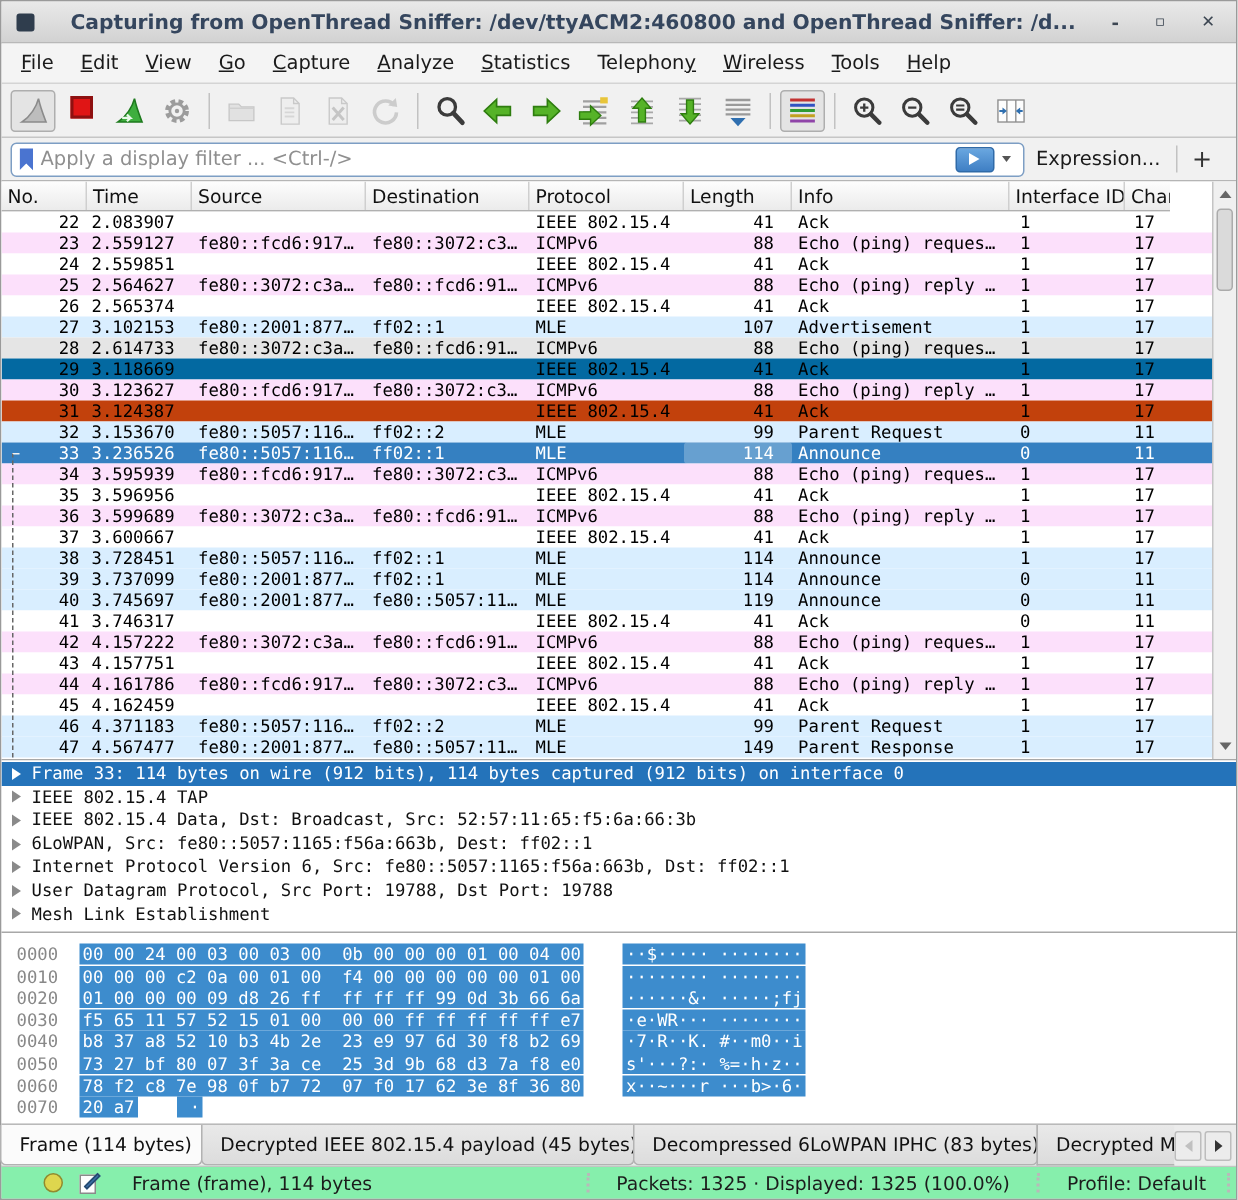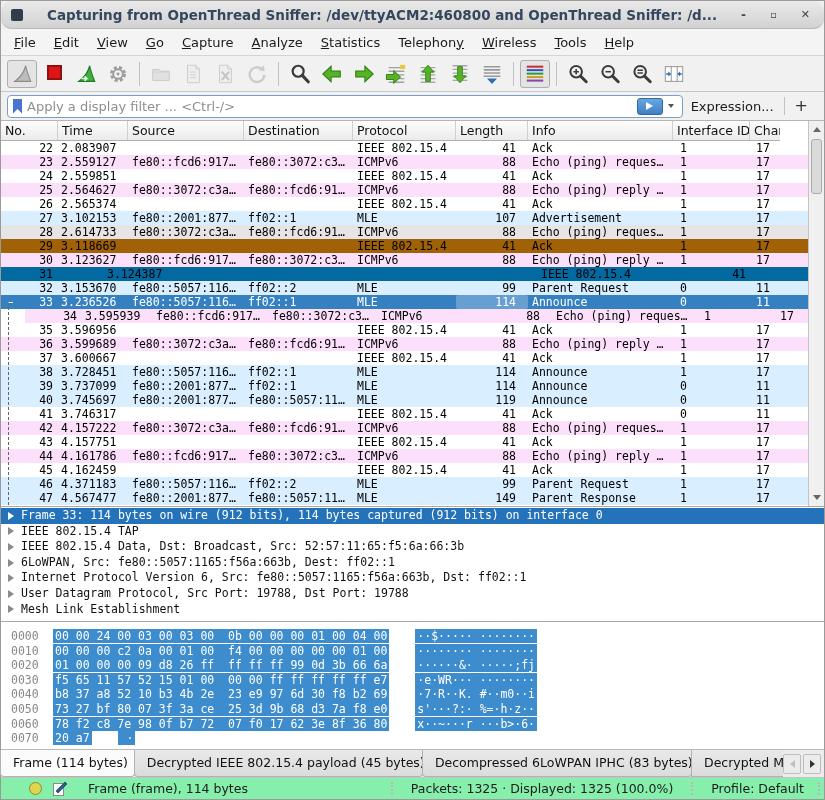--- a/index.html
+++ b/index.html
@@ -1,21 +1,21 @@
 <!DOCTYPE html>
 <html><head>
 <meta charset="utf-8">
 <style>
   * { box-sizing: border-box; margin:0; padding:0; }
   html,body { width:825px; height:800px; overflow:hidden; }
   body { font-family:"DejaVu Sans","Liberation Sans",sans-serif; background:#d6d6d6; font-size:13px; }
   .window { width:825px; height:800px; display:flex; flex-direction:column; background:#f0f0f0; border:1px solid #9a9a9a; }
 
   
-  .titlebar { height:28px; flex:0 0 28px; background:linear-gradient(#e9e9e9,#d2d2d2); display:flex; align-items:center; border-bottom:1px solid #b8b8b8;border-radius:11px; }
+  .titlebar { height:28px; flex:0 0 28px; background:linear-gradient(#e9e9e9,#d2d2d2); display:flex; align-items:center; border-bottom:1px solid #b8b8b8; }
   .appicon { width:12px; height:12px; margin-left:10px; background:#2f3d4d; border-radius:2px; }
   .titletext { margin-left:24px; font-weight:bold; color:#35465e; font-size:13.5px; white-space:nowrap; overflow:hidden; }
   .winbtns { margin-left:auto; display:flex; gap:24px; padding-right:14px; color:#3c4652; font-weight:bold; font-size:12px; }
   .winbtns span { cursor:default; line-height:12px; }
 
   
   .menubar { height:27px; flex:0 0 27px; background:#f4f4f4; border-bottom:1px solid #d4d4d4; display:flex; align-items:center; padding-left:4px; }
   .menuitem { padding:4px 9px; color:#1a1a1a; font-size:13px; }
   .menuitem u { text-decoration:underline; }
 
@@ -406,21 +406,21 @@
           <div class="c c-no">28</div>
           <div class="c c-time">2.614733</div>
           <div class="c c-src">fe80::3072:c3a…</div>
           <div class="c c-dst">fe80::fcd6:91…</div>
           <div class="c c-pro">ICMPv6</div>
           <div class="c c-len">88</div>
           <div class="c c-info">Echo (ping) reques…</div>
           <div class="c c-if">1</div>
           <div class="c c-ch">17</div>
         </div>
-        <div class="prow" style="background: #a16207;">
+        <div class="prow" style="background: #0369a1;">
           <div class="c c-no">29</div>
           <div class="c c-time">3.118669</div>
           <div class="c c-src"></div>
           <div class="c c-dst"></div>
           <div class="c c-pro">IEEE 802.15.4</div>
           <div class="c c-len">41</div>
           <div class="c c-info">Ack</div>
           <div class="c c-if">1</div>
           <div class="c c-ch">17</div>
         </div>
@@ -428,21 +428,21 @@
           <div class="c c-no">30</div>
           <div class="c c-time">3.123627</div>
           <div class="c c-src">fe80::fcd6:917…</div>
           <div class="c c-dst">fe80::3072:c3…</div>
           <div class="c c-pro">ICMPv6</div>
           <div class="c c-len">88</div>
           <div class="c c-info">Echo (ping) reply …</div>
           <div class="c c-if">1</div>
           <div class="c c-ch">17</div>
         </div>
-        <div class="prow" style="background: #0369a1; gap: 46px;">
+        <div class="prow" style="background: #c2410c;">
           <div class="c c-no">31</div>
           <div class="c c-time">3.124387</div>
           <div class="c c-src"></div>
           <div class="c c-dst"></div>
           <div class="c c-pro">IEEE 802.15.4</div>
           <div class="c c-len">41</div>
           <div class="c c-info">Ack</div>
           <div class="c c-if">1</div>
           <div class="c c-ch">17</div>
         </div>
@@ -461,21 +461,21 @@
           <div class="c c-no">33</div>
           <div class="c c-time">3.236526</div>
           <div class="c c-src">fe80::5057:116…</div>
           <div class="c c-dst">ff02::1</div>
           <div class="c c-pro">MLE</div>
           <div class="c c-len">114</div>
           <div class="c c-info">Announce</div>
           <div class="c c-if">0</div>
           <div class="c c-ch">11</div>
         </div>
-        <div class="prow" style="background: rgb(252, 224, 251); margin-left: 24px;">
+        <div class="prow" style="background: rgb(252, 224, 251);">
           <div class="c c-no">34</div>
           <div class="c c-time">3.595939</div>
           <div class="c c-src">fe80::fcd6:917…</div>
           <div class="c c-dst">fe80::3072:c3…</div>
           <div class="c c-pro">ICMPv6</div>
           <div class="c c-len">88</div>
           <div class="c c-info">Echo (ping) reques…</div>
           <div class="c c-if">1</div>
           <div class="c c-ch">17</div>
         </div>

